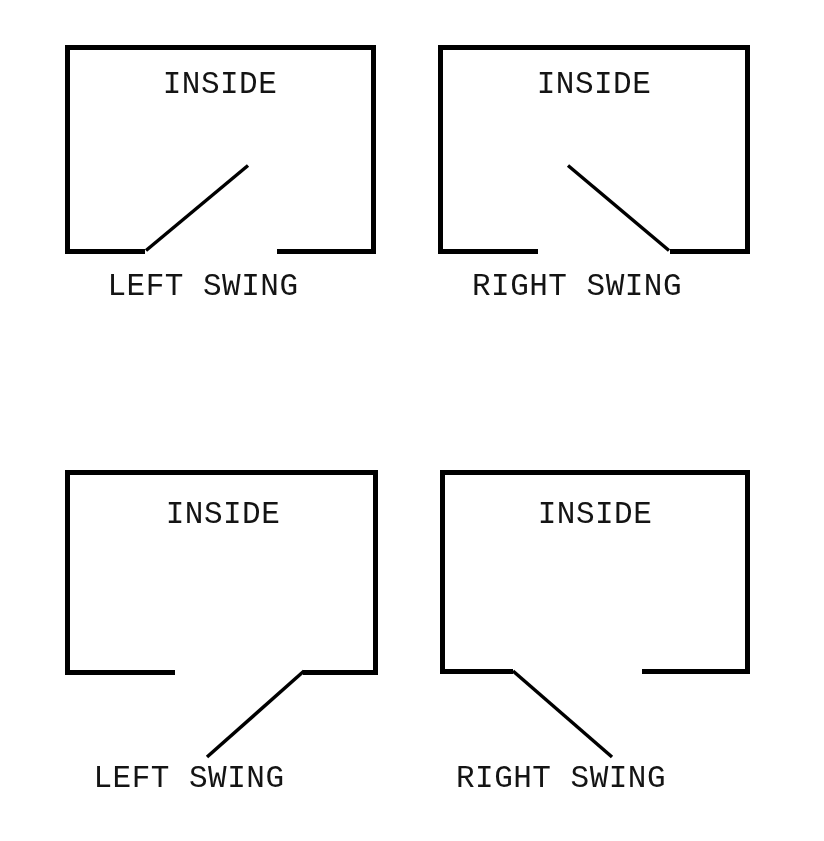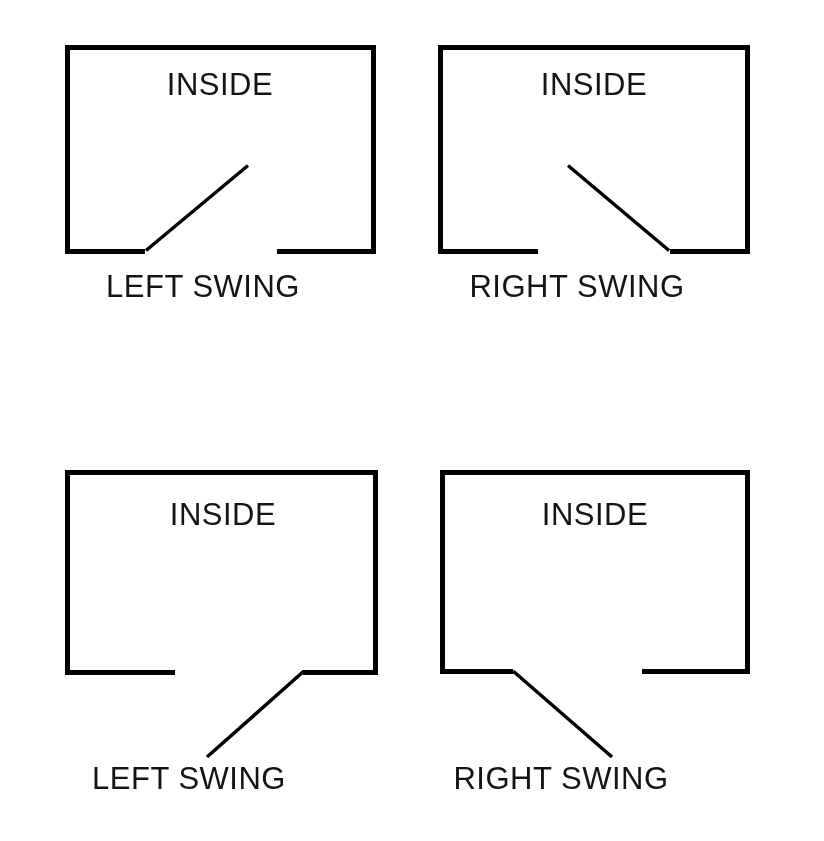--- a/index.html
+++ b/index.html
@@ -5,21 +5,21 @@
   html, body {
     margin: 0;
     padding: 0;
     background: #ffffff;
   }
   #stage {
     position: relative;
     width: 824px;
     height: 841px;
     background: #ffffff;
-    font-family: Liberation Sans, sans-serif;
+    font-family: Liberation Mono, monospace;
     overflow: hidden;
   }
   #lines {
     position: absolute;
     left: 0;
     top: 0;
     width: 824px;
     height: 841px;
   }
   .wall {

